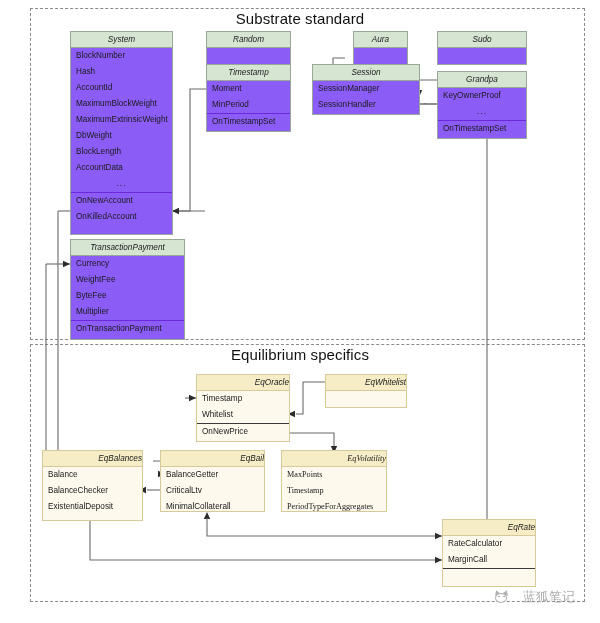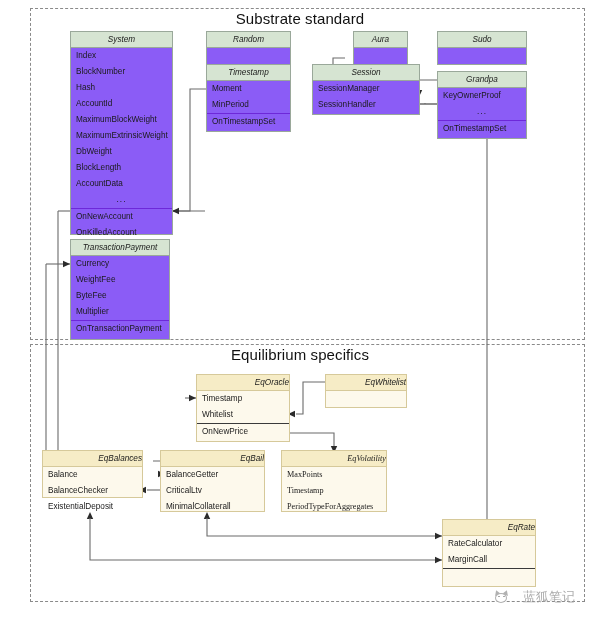--- a/index.html
+++ b/index.html
@@ -158,21 +158,20 @@
     <polygon points="442,560 435,556.8 435,563.2"></polygon>
 
     <polygon points="207,512 203.8,519 210.2,519"></polygon>
     <path d="M207 518 L 207 536 L 442 536"></path>
     <polygon points="442,536 435,532.8 435,539.2"></polygon>
   </svg>
 
   <div class="node" style="left:70px;top:31px;width:103px;height:204px;">
     <div class="hdr">System</div>
     <div class="sect">
-      <div class="row">Index</div>
       <div class="row">BlockNumber</div>
       <div class="row">Hash</div>
       <div class="row">AccountId</div>
       <div class="row">MaximumBlockWeight</div>
       <div class="row">MaximumExtrinsicWeight</div>
       <div class="row">DbWeight</div>
       <div class="row">BlockLength</div>
       <div class="row">AccountData</div>
       <div class="row center">...</div>
     </div>
@@ -220,21 +219,21 @@
     <div class="hdr">Grandpa</div>
     <div class="sect">
       <div class="row">KeyOwnerProof</div>
       <div class="row center">...</div>
     </div>
     <div class="sect divider">
       <div class="row">OnTimestampSet</div>
     </div>
   </div>
 
-  <div class="node" style="left:70px;top:239px;width:100px;height:101px;">
+  <div class="node" style="left:70px;top:239px;width:115px;height:101px;">
     <div class="hdr">TransactionPayment</div>
     <div class="sect">
       <div class="row">Currency</div>
       <div class="row">WeightFee</div>
       <div class="row">ByteFee</div>
       <div class="row">Multiplier</div>
     </div>
     <div class="sect divider">
       <div class="row">OnTransactionPayment</div>
     </div>
@@ -249,21 +248,21 @@
     <div class="sect divider">
       <div class="row">OnNewPrice</div>
     </div>
   </div>
 
   <div class="node yellow empty-body" style="left:325px;top:374px;width:82px;height:34px;">
     <div class="hdr">EqWhitelist</div>
     <div class="sect"></div>
   </div>
 
-  <div class="node yellow" style="left:42px;top:450px;width:101px;height:48px;">
+  <div class="node yellow" style="left:42px;top:450px;width:101px;height:71px;">
     <div class="hdr">EqBalances</div>
     <div class="sect">
       <div class="row">Balance</div>
       <div class="row">BalanceChecker</div>
       <div class="row">ExistentialDeposit</div>
     </div>
   </div>
 
   <div class="node yellow" style="left:160px;top:450px;width:105px;height:62px;">
     <div class="hdr">EqBail</div>

